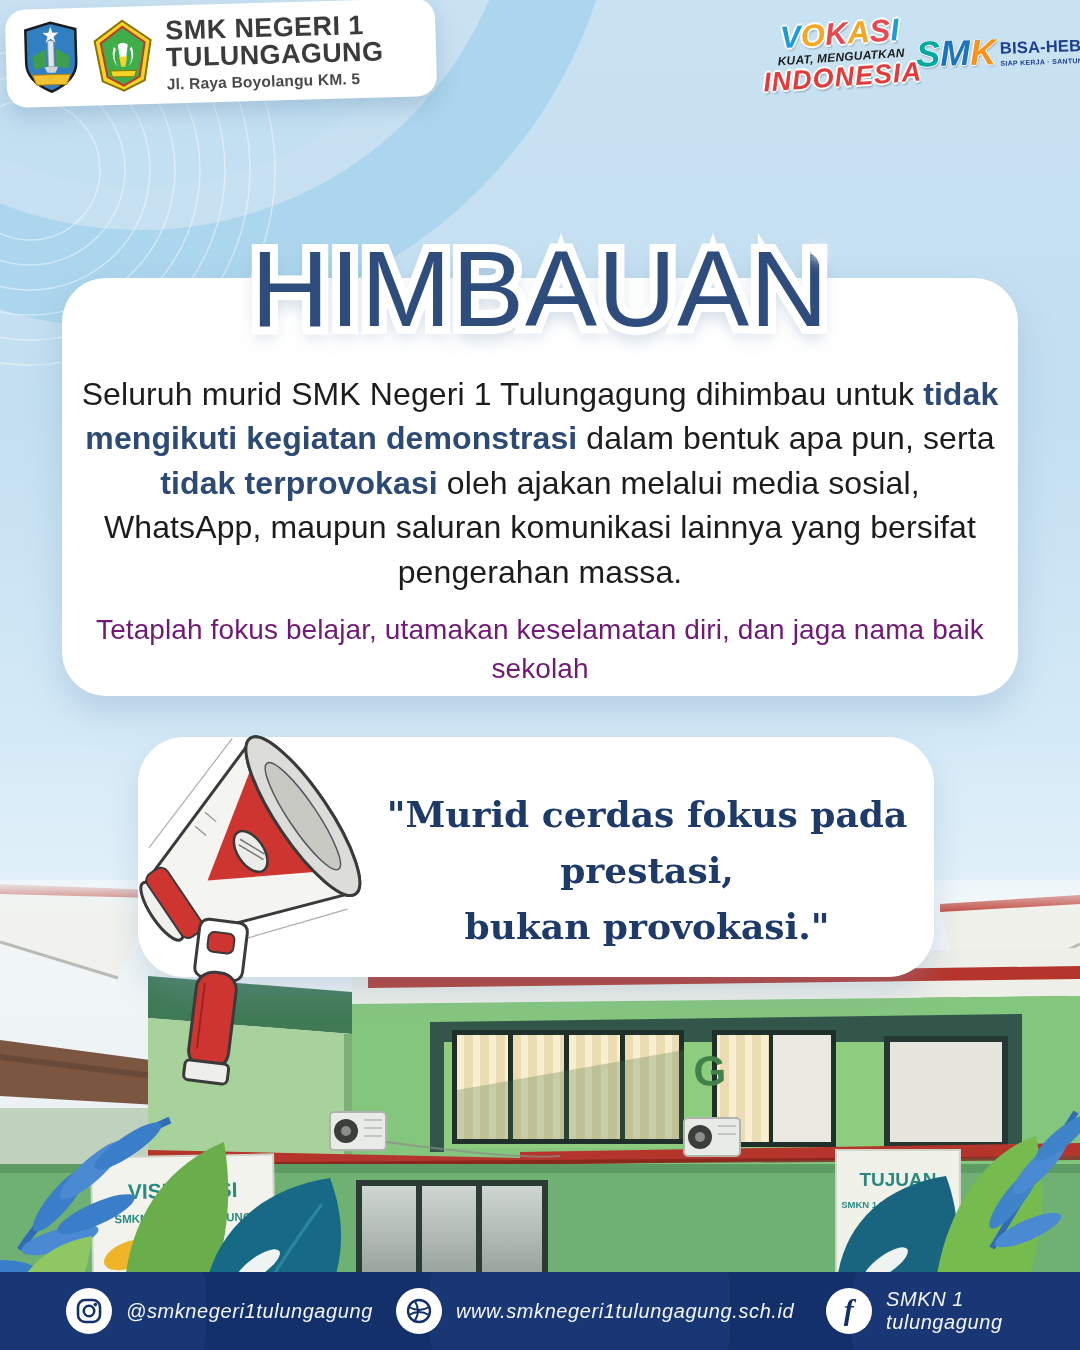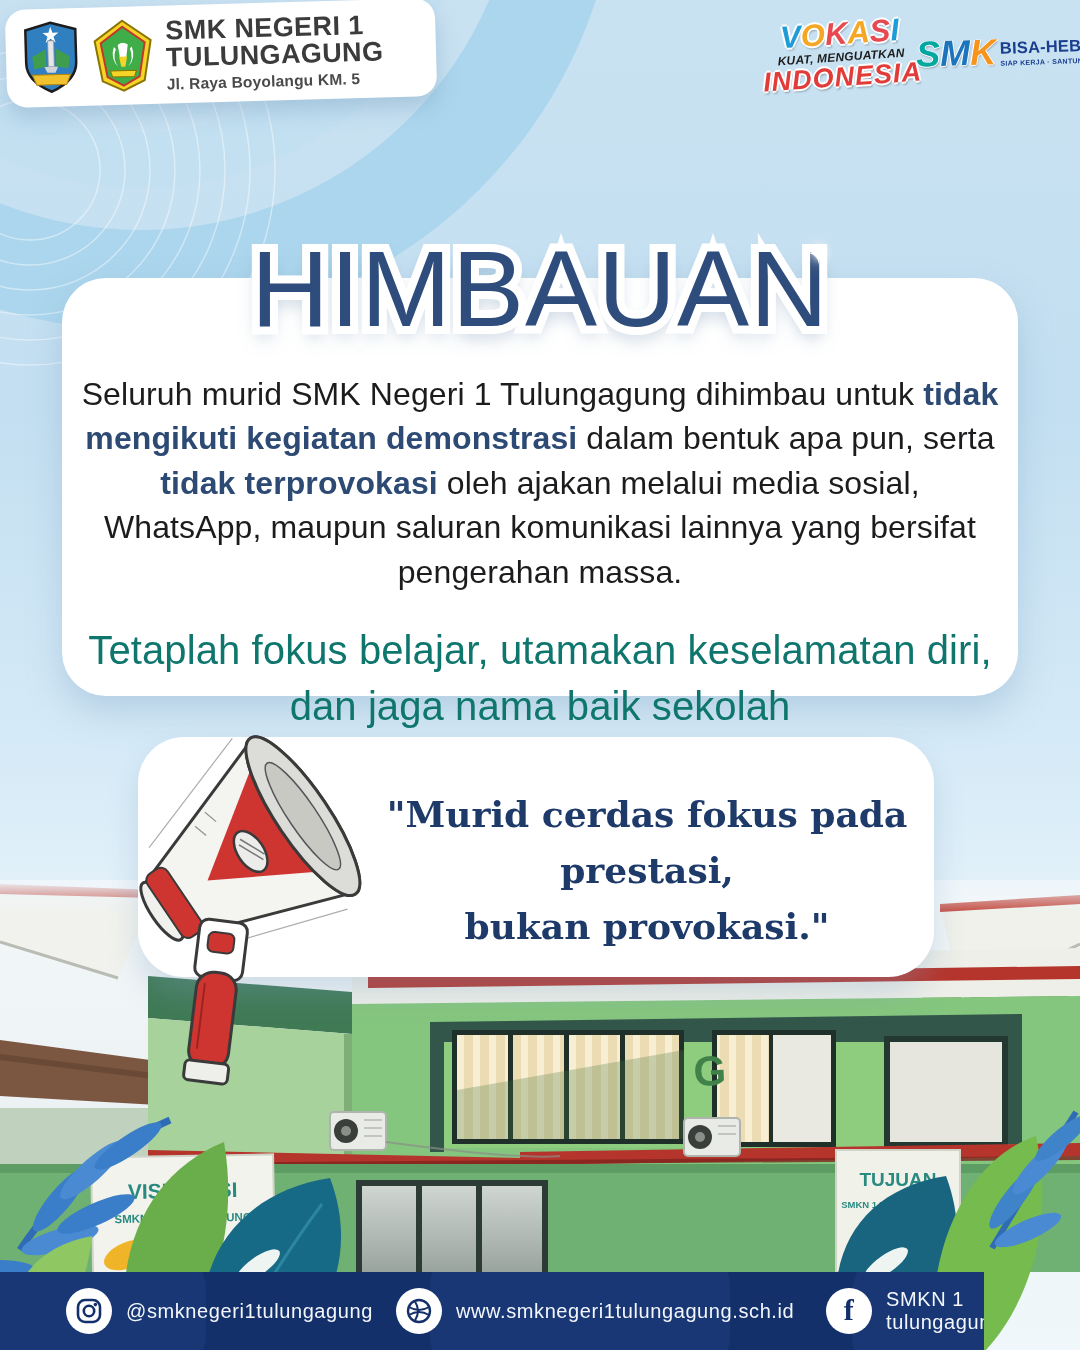--- a/index.html
+++ b/index.html
@@ -39,33 +39,33 @@
     -webkit-text-stroke:16px #ffffff;text-shadow:0 10px 18px rgba(100,135,170,.55);}
   .sparkle{position:absolute;left:806px;top:236px;z-index:5;color:#ffffff;font-size:30px;
     text-shadow:0 0 10px #ffffff,0 0 18px rgba(255,255,255,.9);}
   
   .main-card{position:absolute;left:62px;top:278px;width:956px;height:418px;background:#ffffff;
     border-radius:44px;box-shadow:0 16px 34px rgba(125,160,195,.35);z-index:3;}
   .p1{position:absolute;left:18px;top:62px;width:920px;text-align:center;
     font-size:32px;line-height:1.39;color:#1c1c1e;letter-spacing:.1px;}
   .p1 .hl{color:#2d4a74;font-weight:700;}
   .p2{position:absolute;left:18px;top:305px;width:920px;text-align:center;
-    font-size:40px;line-height:1.39;color:#0f766e;letter-spacing:.1px;}
+    font-size:28px;line-height:1.39;color:#701a75;letter-spacing:.1px;}
   
   .quote-card{position:absolute;left:138px;top:737px;width:796px;height:240px;background:#ffffff;
     border-radius:46px;box-shadow:0 16px 30px rgba(125,160,195,.30);z-index:3;}
   .quote-text{position:absolute;left:240px;right:18px;top:50px;text-align:center;
     font-family:"DejaVu Serif",serif;font-weight:700;font-size:36px;color:#1e3a69;line-height:1.55;}
   .megaphone{position:absolute;left:108px;top:712px;z-index:4;}
   
   .photo{position:absolute;left:0;top:880px;width:1080px;height:392px;z-index:1;}
   .leaves-left{position:absolute;left:0;top:1080px;z-index:2;}
   .leaves-right{position:absolute;left:782px;top:1078px;z-index:2;}
   
-  .footer{position:absolute;left:0;top:1272px;width:984px;height:78px;background:#14306b;z-index:6;overflow:hidden;}
+  .footer{position:absolute;left:0;top:1272px;width:1080px;height:78px;background:#14306b;z-index:6;overflow:hidden;font-style:italic;}
   .blob{position:absolute;background:#1d3c7e;opacity:.55;border-radius:48px;}
   .b1{left:-14px;top:-30px;width:220px;height:140px;}
   .b2{left:430px;top:-34px;width:300px;height:146px;}
   .b3{left:852px;top:-26px;width:260px;height:140px;}
   .f-item{position:absolute;top:0;height:78px;display:flex;align-items:center;gap:14px;color:#f3f7fc;
     font-size:20px;letter-spacing:.6px;}
   .f-ig{left:66px;} .f-web{left:396px;text-align:right;} .f-fb{left:826px;}
   .icon-circle{width:46px;height:46px;border-radius:50%;background:#ffffff;display:flex;
     align-items:center;justify-content:center;flex:0 0 auto;}
   .fb-glyph{font-size:30px;font-weight:700;color:#14306b;font-family:"Liberation Serif",serif;margin-top:-3px;}

